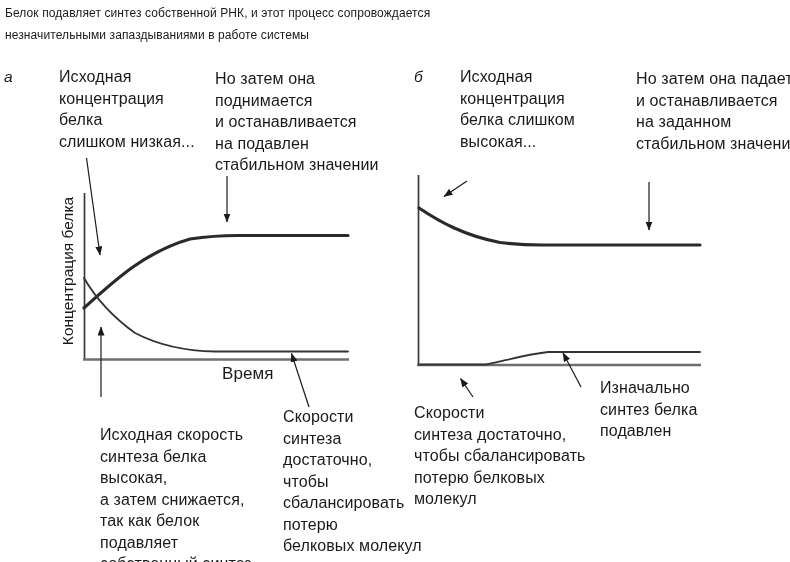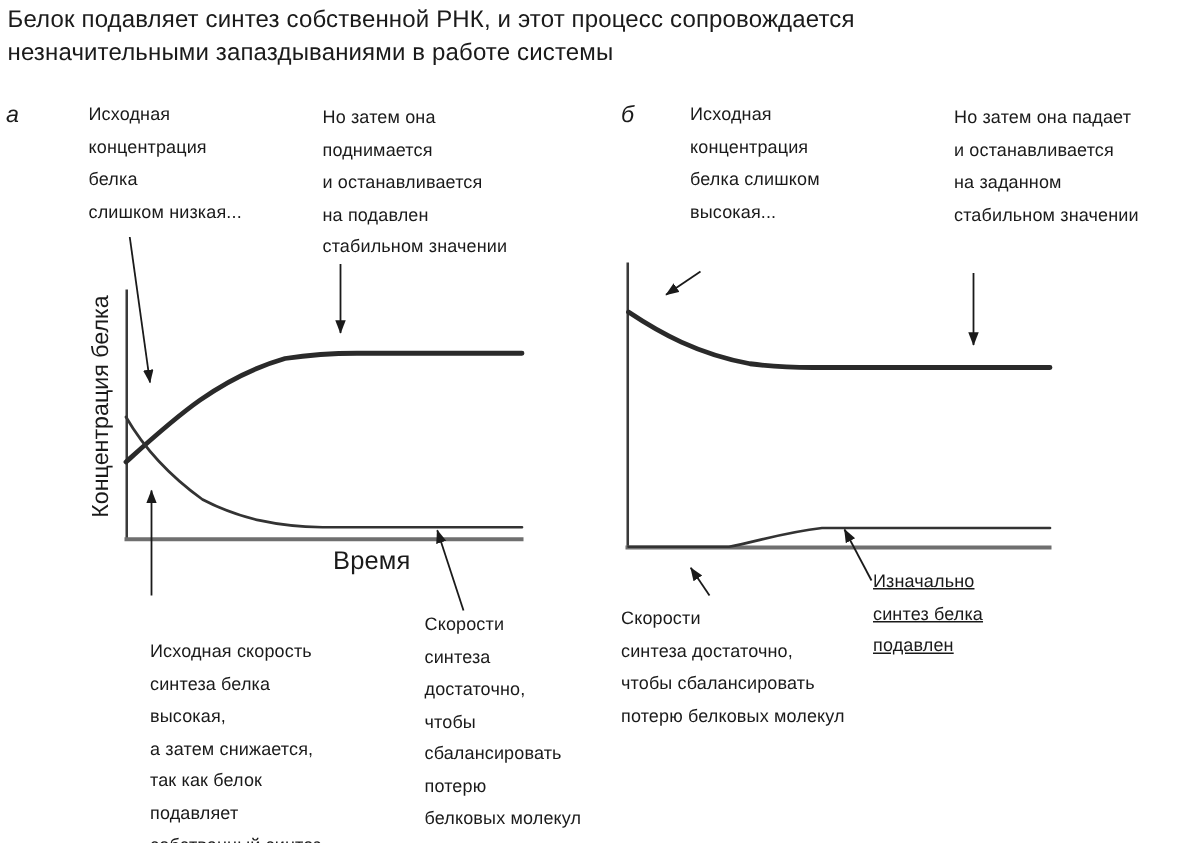--- a/index.html
+++ b/index.html
@@ -1,24 +1,24 @@
 <!DOCTYPE html>
 <html><head>
 <meta charset="utf-8">
 <style>
   html,body { margin:0; padding:0; background:#ffffff; }
   .fig {
     position:relative; width:790px; height:562px; background:#ffffff;
     font-family:"Liberation Sans", sans-serif; color:#1a1a1a; overflow:hidden;
   }
   .txt {
-    position:absolute; font-size:12px; line-height:21.5px;
+    position:absolute; font-size:16px; line-height:21.5px;
     white-space:pre-line; letter-spacing:0.1px;
   }
-  .title { font-size:16px; line-height:21.5px; }
+  .title { font-size:12px; line-height:21.5px; }
   .panel-letter { font-style:italic; font-size:15.5px; }
   .ylab {
     position:absolute; left:68px; top:271px;
     transform:translate(-50%,-50%) rotate(-90deg);
     white-space:nowrap; font-size:15.5px;
   }
   .xlab { font-size:17px; }
   svg.layer { position:absolute; left:0; top:0; }
 </style>
 </head>
@@ -92,17 +92,17 @@
 белка слишком
 высокая...</div>
   <div class="txt" style="left:636px; top:68px; width:180px;">Но затем она падает
 и останавливается
 на  заданном
 стабильном значении</div>
   <div class="txt" style="left:414px; top:402px; width:185px;">Скорости
 синтеза достаточно,
 чтобы сбалансировать
 потерю белковых молекул</div>
-  <div class="txt" style="left:582px; top:377px; width:130px;text-decoration:underline;">Изначально
+  <div class="txt" style="left:600px; top:377px; width:130px;">Изначально
 синтез белка
 подавлен</div>
 
 </div>
 
 </body></html>

